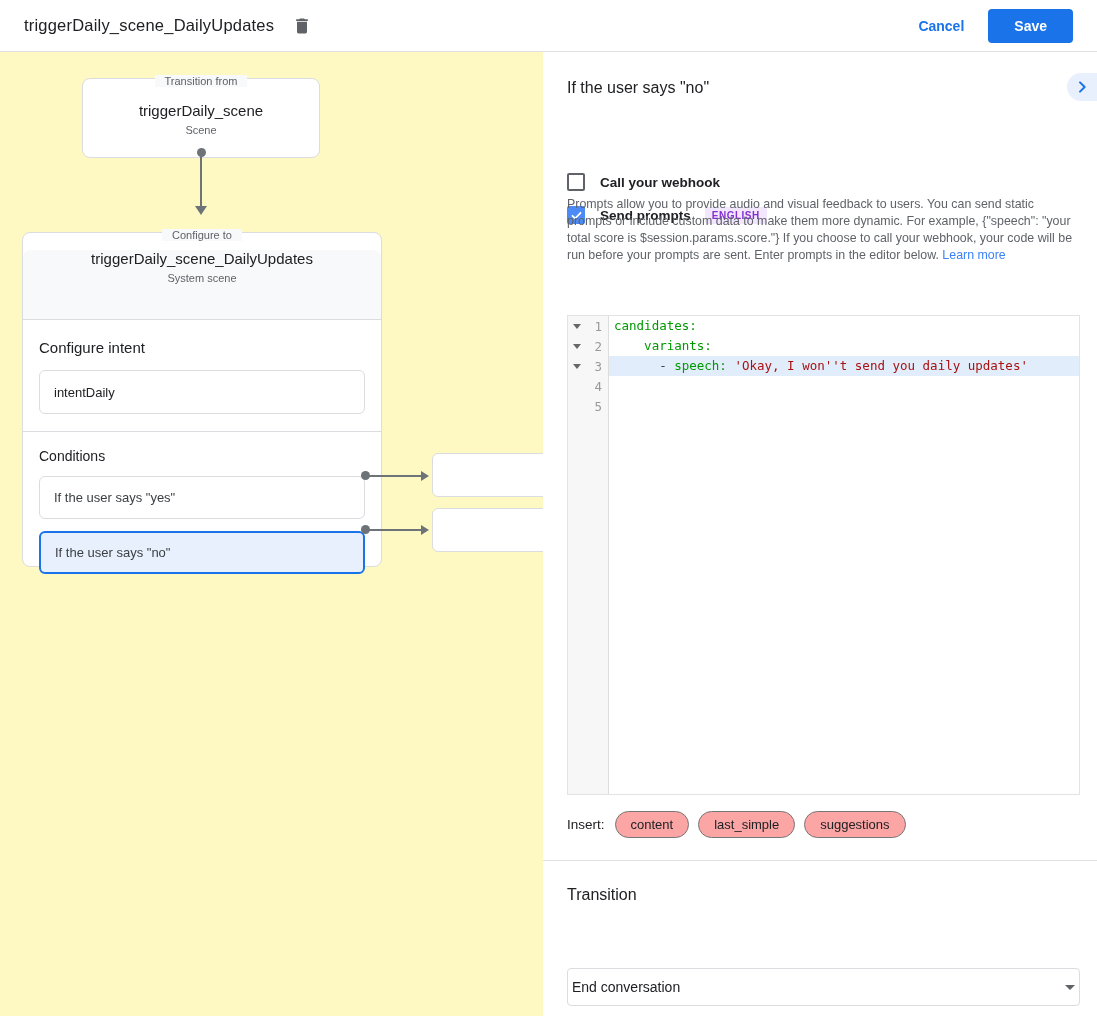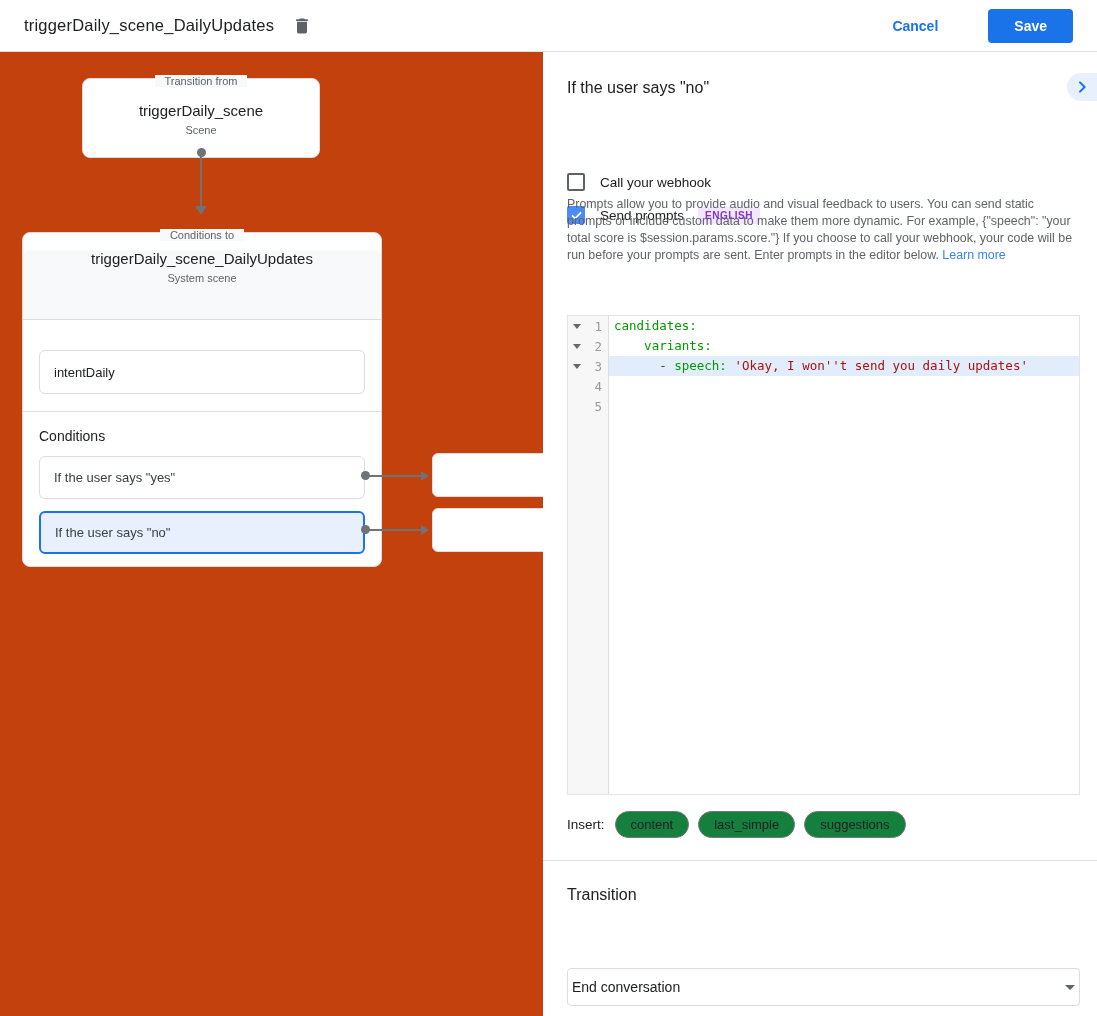--- a/index.html
+++ b/index.html
@@ -7,27 +7,27 @@
     font-family:"Liberation Sans", sans-serif; color:#202124; }
 
   
   .appbar { height:52px; background:#fff; border-bottom:1px solid #e0e0e0;
     display:flex; align-items:center; padding:0 24px; }
   .appbar-title { font-size:16.5px; font-weight:500; letter-spacing:.2px; }
   .trash-btn { margin-left:18px; border:none; background:none; cursor:pointer;
     display:flex; align-items:center; color:#5f6368; }
   .appbar-spacer { flex:1; }
   .cancel-btn { border:none; background:none; color:#1a73e8; font-size:14px;
-    font-weight:700; font-family:inherit; margin-right:50px; cursor:pointer; }
+    font-weight:700; font-family:inherit; margin-right:24px; cursor:pointer; }
   .save-btn { background:#1a73e8; color:#fff; border:none; border-radius:4px;
     font-size:14px; font-weight:700; font-family:inherit; padding:9px 26px; cursor:pointer; }
 
   
   .main { display:flex; height:964px; }
-  .canvas { position:relative; width:543px; background:#c2410c; overflow:hidden; flex:none; }
+  .canvas { position:relative; width:543px; background:#fef9c3; overflow:hidden; flex:none; }
   .panel  { position:relative; flex:1; background:#fff; }
 
   
   .flow-node { position:absolute; background:#fff; border:1px solid #dadce0; border-radius:8px; }
   .legend { position:absolute; top:-8px; left:0; right:0; text-align:center; }
   .legend span { background:#f8f9fa; padding:0 10px; font-size:11px; color:#5f6368; }
   .node-from { left:82px; top:26px; width:238px; height:80px; text-align:center; }
   .node-name { font-size:15px; margin-top:23px; }
   .node-type { font-size:11px; color:#5f6368; margin-top:5px; }
 
@@ -60,21 +60,21 @@
     border:1px solid #dadce0; border-radius:6px; cursor:pointer; }
 
   
   .p-title { position:absolute; left:24px; top:27px; font-size:16px; font-weight:400; }
   .collapse-btn { position:absolute; right:0; top:21px; width:30px; height:28px;
     background:#e8f0fe; border:none; border-radius:14px 0 0 14px; cursor:pointer;
     display:flex; align-items:center; justify-content:flex-start; padding-left:7px; }
   .chk-row { position:absolute; left:24px; display:flex; align-items:center; cursor:pointer; }
   .chk-box { width:18px; height:18px; border:2px solid #5f6368; border-radius:2px; background:#fff; flex:none; }
   .chk-box.checked { border:none; background:#4c8bf5; display:flex; align-items:center; justify-content:center; }
-  .chk-label { font-size:13.5px; font-weight:400; margin-left:15px; }
+  .chk-label { font-size:13.5px; font-weight:700; margin-left:15px; }
   .lang-badge { margin-left:14px; background:#f2e7fe; color:#8430ce; font-size:10px;
     font-weight:700; letter-spacing:.5px; padding:3px 7px; border-radius:2px; }
   .p-desc { position:absolute; left:24px; top:144px; width:515px; font-size:12.4px;
     line-height:17px; color:#5f6368; }
   .learn-more { color:#3b82f6; text-decoration:none; cursor:pointer; }
 
   .tabs { position:absolute; left:24px; top:221px; display:flex; }
   .tab { width:108px; height:31px; display:flex; align-items:center; justify-content:center;
     font-size:13px; font-weight:700; color:#5f6368; cursor:pointer; }
   .tab.active { background:#e8f0fe; color:#1a73e8; }
@@ -91,21 +91,21 @@
   .codearea { flex:1; overflow:hidden; }
   .code-row { height:20px; line-height:20px; white-space:pre; padding-left:5px;
     font-family:"DejaVu Sans Mono", monospace; font-size:12.5px; }
   .code-row.hl { background:#e1edfb; }
   .tok-key { color:#009900; }
   .tok-str { color:#aa1111; }
   .tok-plain { color:#444; }
 
   .insert-row { position:absolute; left:24px; top:759px; display:flex; align-items:center; }
   .insert-label { font-size:13.5px; color:#202124; margin-right:10px; }
-  .chip { border:1px solid #747775; border-radius:14px; background:#15803d; color:#202124;
+  .chip { border:1px solid #747775; border-radius:14px; background:#fca5a5; color:#202124;
     font-size:13px; font-family:inherit; padding:5px 15px; margin-right:9px; cursor:pointer; }
 
   .panel-divider { position:absolute; left:0; right:0; top:808px; height:1px; background:#e0e0e0; }
   .t-title { position:absolute; left:24px; top:834px; font-size:16px; font-weight:400; }
   .t-desc { position:absolute; left:24px; top:865px; width:515px; font-size:12.4px;
     line-height:16px; color:#5f6368; }
   .t-select { position:absolute; left:24px; top:916px; width:513px; height:38px;
     border:1px solid #dadce0; border-radius:4px; background:#fff; display:flex;
     align-items:center; padding:0 4px; font-size:14px; cursor:pointer; }
   .t-select .caret { margin-left:auto; width:0; height:0;
@@ -137,26 +137,27 @@
       <div class="legend"><span>Transition from</span></div>
       <div class="node-name">triggerDaily_scene</div>
       <div class="node-type">Scene</div>
     </div>
 
     <div class="dot" style="left:197px; top:96px;"></div>
     <div class="vline" style="left:200px; top:104px; height:50px;"></div>
     <div class="arrow-down" style="left:195px; top:154px;"></div>
 
     <div class="flow-node node-to">
-      <div class="legend"><span>Conditions to</span></div>
+      <div class="legend"><span>Configure to</span></div>
       <div class="node-to-header">
         <div class="node-name">triggerDaily_scene_DailyUpdates</div>
         <div class="node-type">System scene</div>
       </div>
       <div class="node-body">
+        <div class="section-label">Configure intent</div>
         <div class="intent-box">intentDaily</div>
         <div class="node-divider"></div>
         <div class="cond-label">Conditions</div>
         <div class="cond-row">If the user says "yes"</div>
         <div class="cond-row selected">If the user says "no"</div>
       </div>
     </div>
 
     <div class="dot" style="left:361px; top:419px;"></div>
     <div class="hline" style="left:368px; top:423px; width:53px;"></div>

